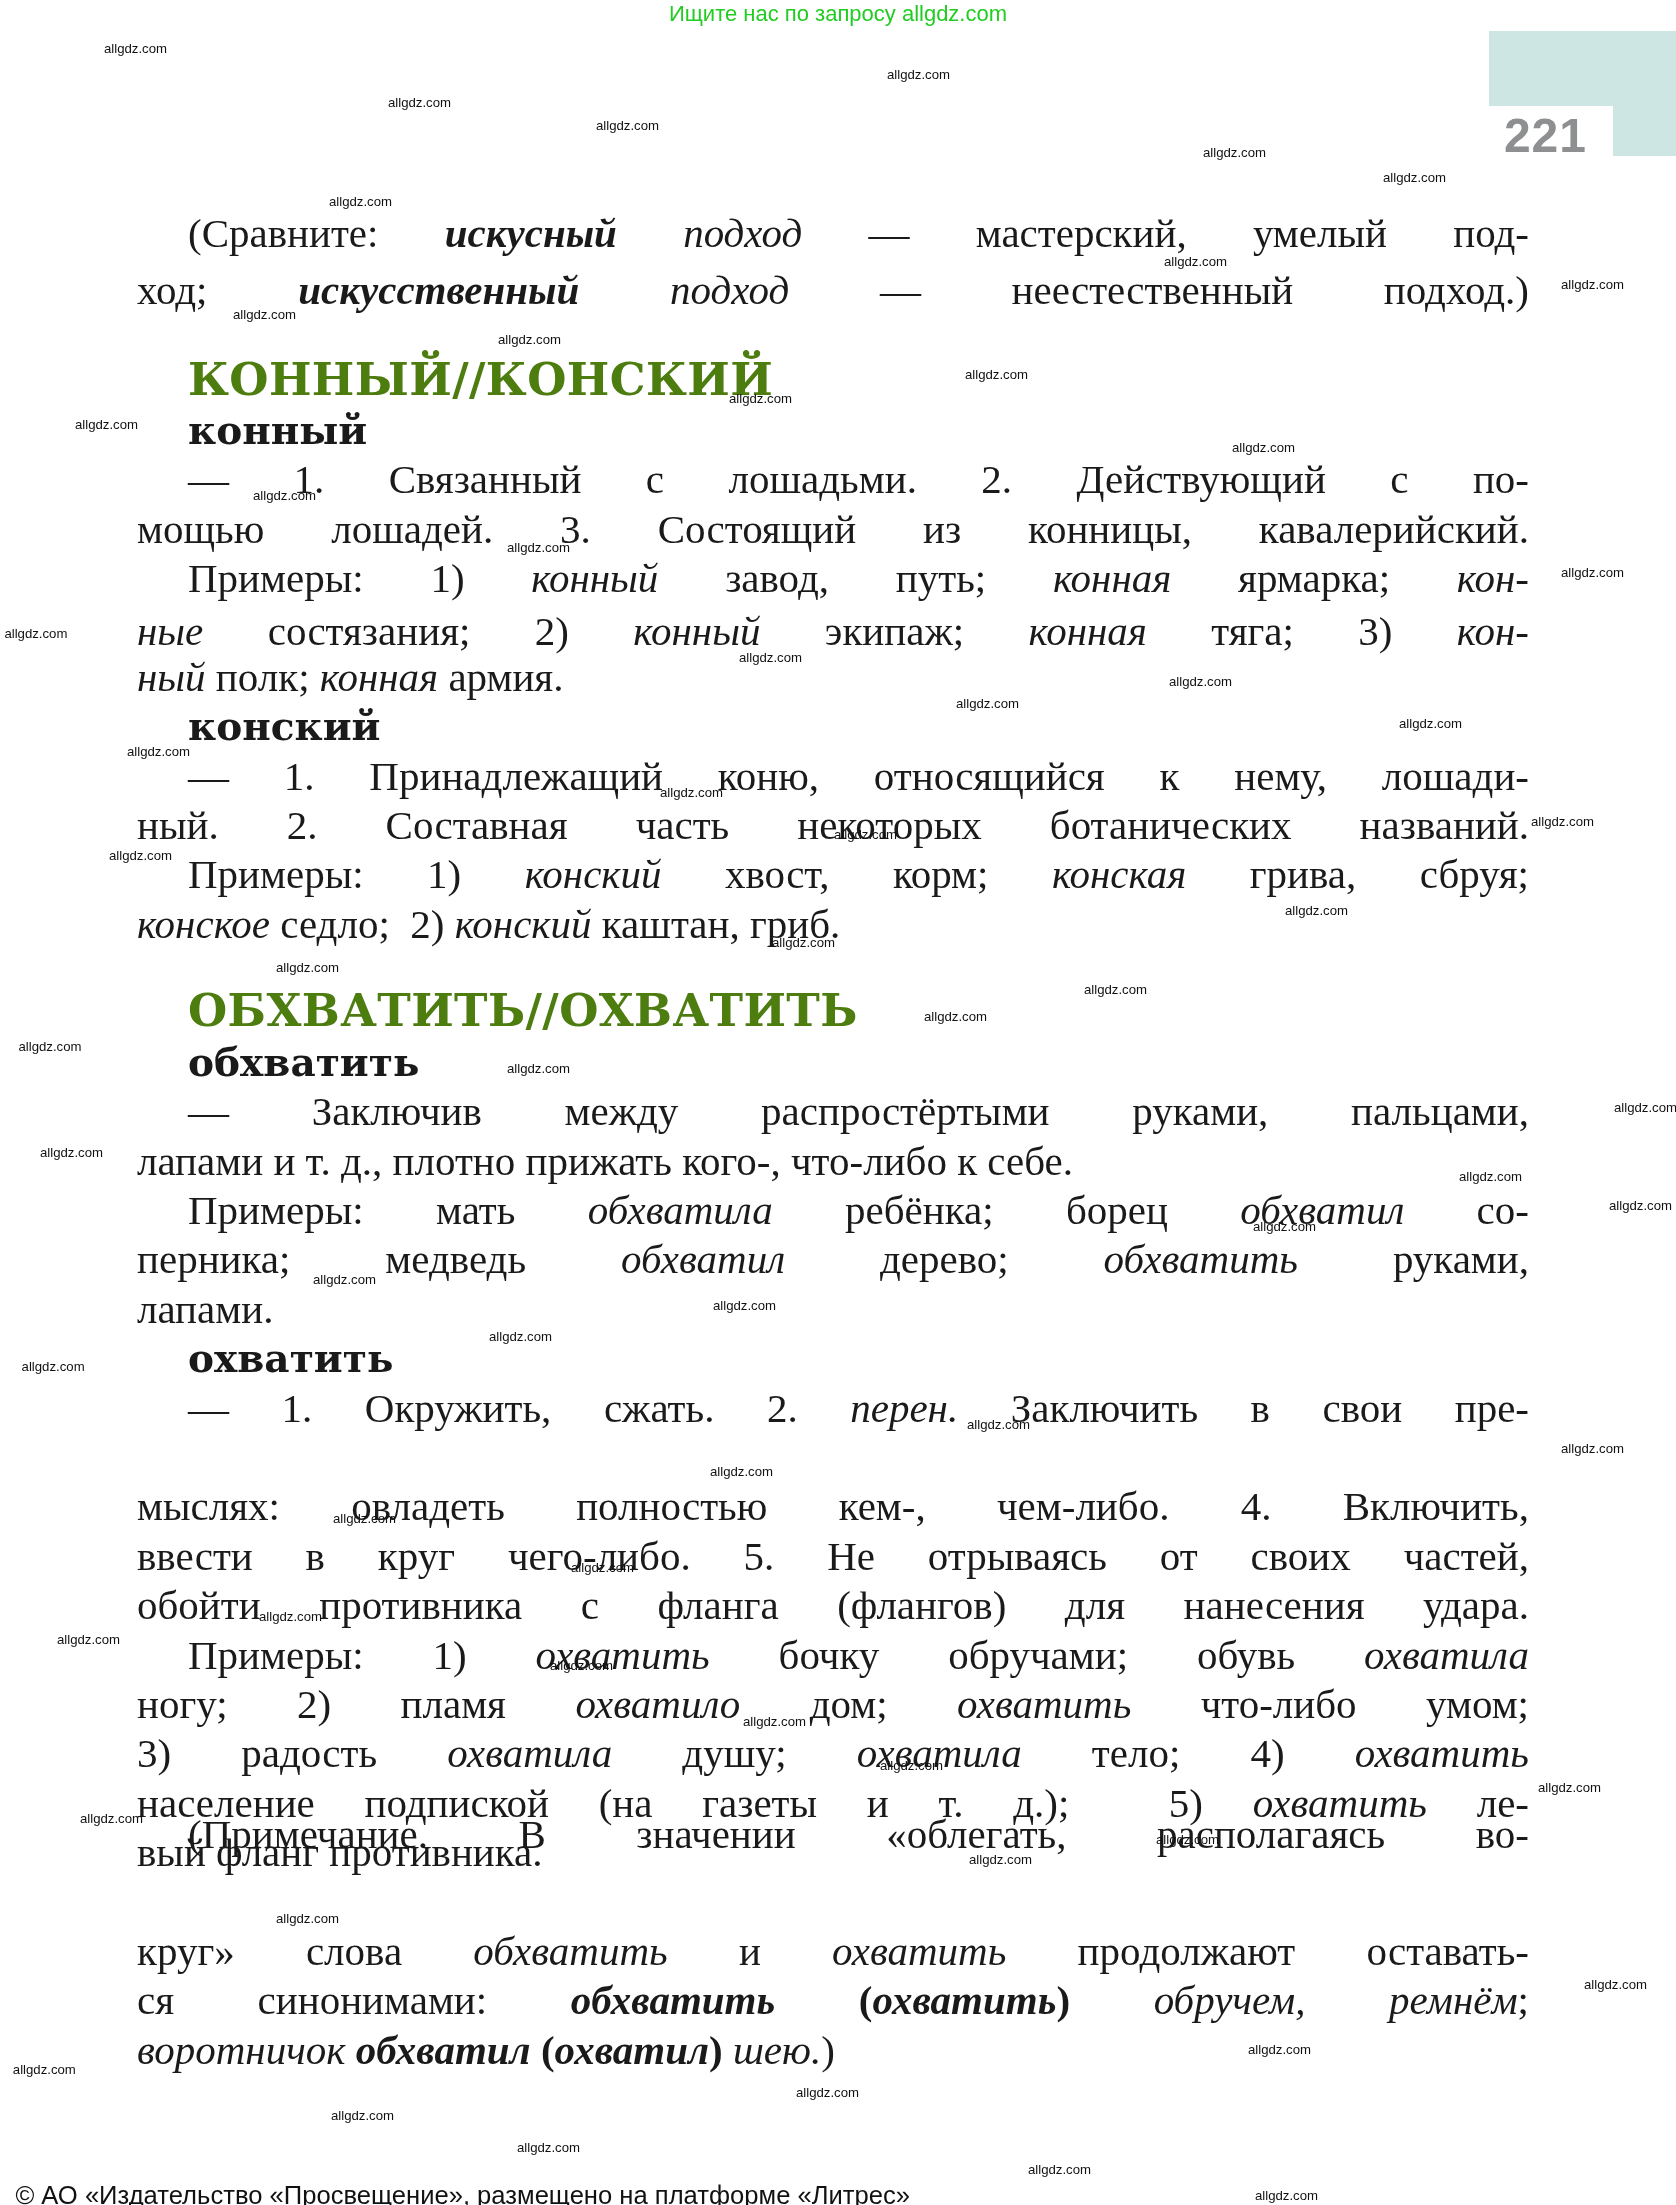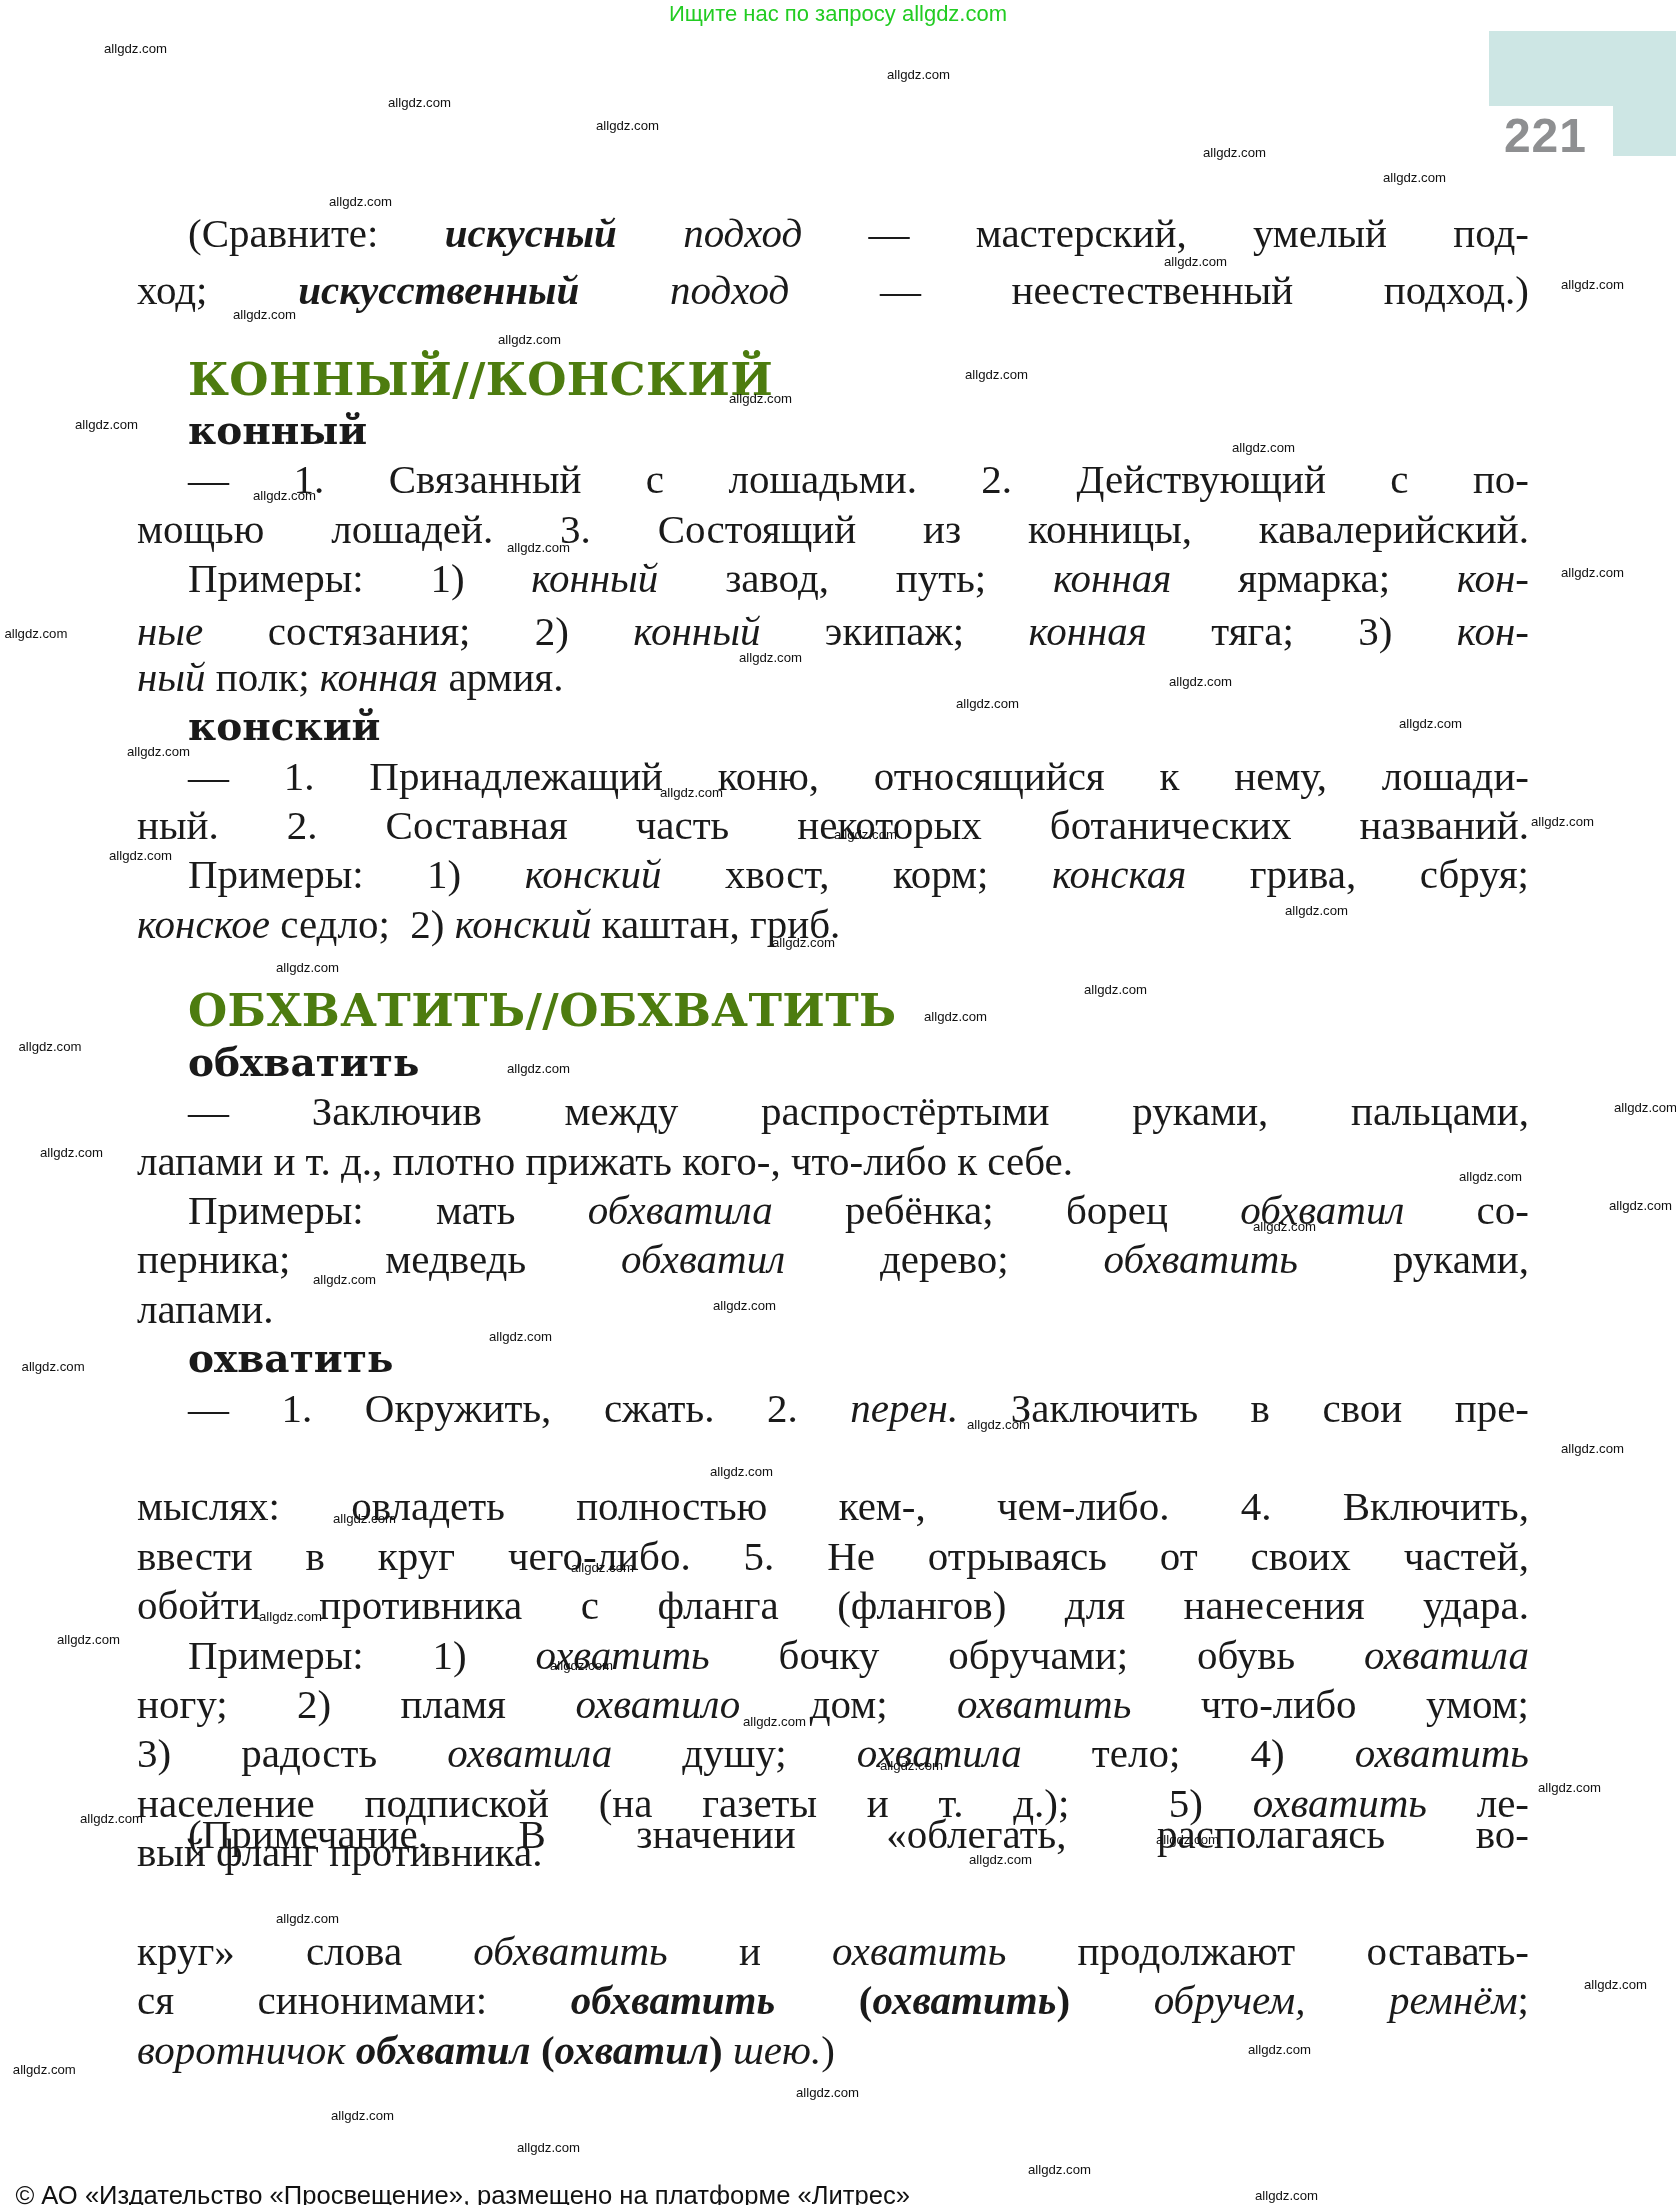--- a/index.html
+++ b/index.html
@@ -50,21 +50,21 @@
   <div class="line indent" style="top:554px;"><span>Примеры: 1) </span><span class="i">конный</span><span> завод, путь; </span><span class="i">конная</span><span> ярмарка; </span><span class="i">кон-</span></div>
   <div class="line" style="top:607px;"><span class="i">ные</span><span> состязания; 2) </span><span class="i">конный</span><span> экипаж; </span><span class="i">конная</span><span> тяга; 3) </span><span class="i">кон-</span></div>
   <div class="line short" style="top:653px;"><span class="i">ный</span><span> полк; </span><span class="i">конная</span><span> армия.</span></div>
 
   <div class="lemma" style="top:702px;">конский</div>
   <div class="line indent" style="top:752px;"><span>— 1. Принадлежащий коню, относящийся к нему, лошади-</span></div>
   <div class="line" style="top:801px;"><span>ный. 2. Составная часть некоторых ботанических названий.</span></div>
   <div class="line indent" style="top:850px;"><span>Примеры: 1) </span><span class="i">конский</span><span> хвост, корм; </span><span class="i">конская</span><span> грива, сбруя;</span></div>
   <div class="line short" style="top:900px;"><span class="i">конское</span><span> седло;  2) </span><span class="i">конский</span><span> каштан, гриб.</span></div>
 
-  <div class="heading" style="top:984px;">ОБХВАТИТЬ//ОБХВАТИТЬ</div>
+  <div class="heading" style="top:984px;">ОБХВАТИТЬ//ОХВАТИТЬ</div>
   <div class="lemma" style="top:1038px;">обхватить</div>
   <div class="line indent" style="top:1087px;"><span>— Заключив между распростёртыми руками, пальцами,</span></div>
   <div class="line short" style="top:1137px;"><span>лапами и т. д., плотно прижать кого-, что-либо к себе.</span></div>
   <div class="line indent" style="top:1186px;"><span>Примеры: мать </span><span class="i">обхватила</span><span> ребёнка; борец </span><span class="i">обхватил</span><span> со-</span></div>
   <div class="line" style="top:1235px;"><span>перника; медведь </span><span class="i">обхватил</span><span> дерево; </span><span class="i">обхватить</span><span> руками,</span></div>
   <div class="line short" style="top:1285px;"><span>лапами.</span></div>
 
   <div class="lemma" style="top:1334px;">охватить</div>
   <div class="line indent" style="top:1384px;"><span>— 1. Окружить, сжать. 2. </span><span class="i">перен.</span><span> Заключить в свои пре-</span></div>
   <div class="line" style="top:1482px;"><span>мыслях: овладеть полностью кем-, чем-либо. 4. Включить,</span></div>

